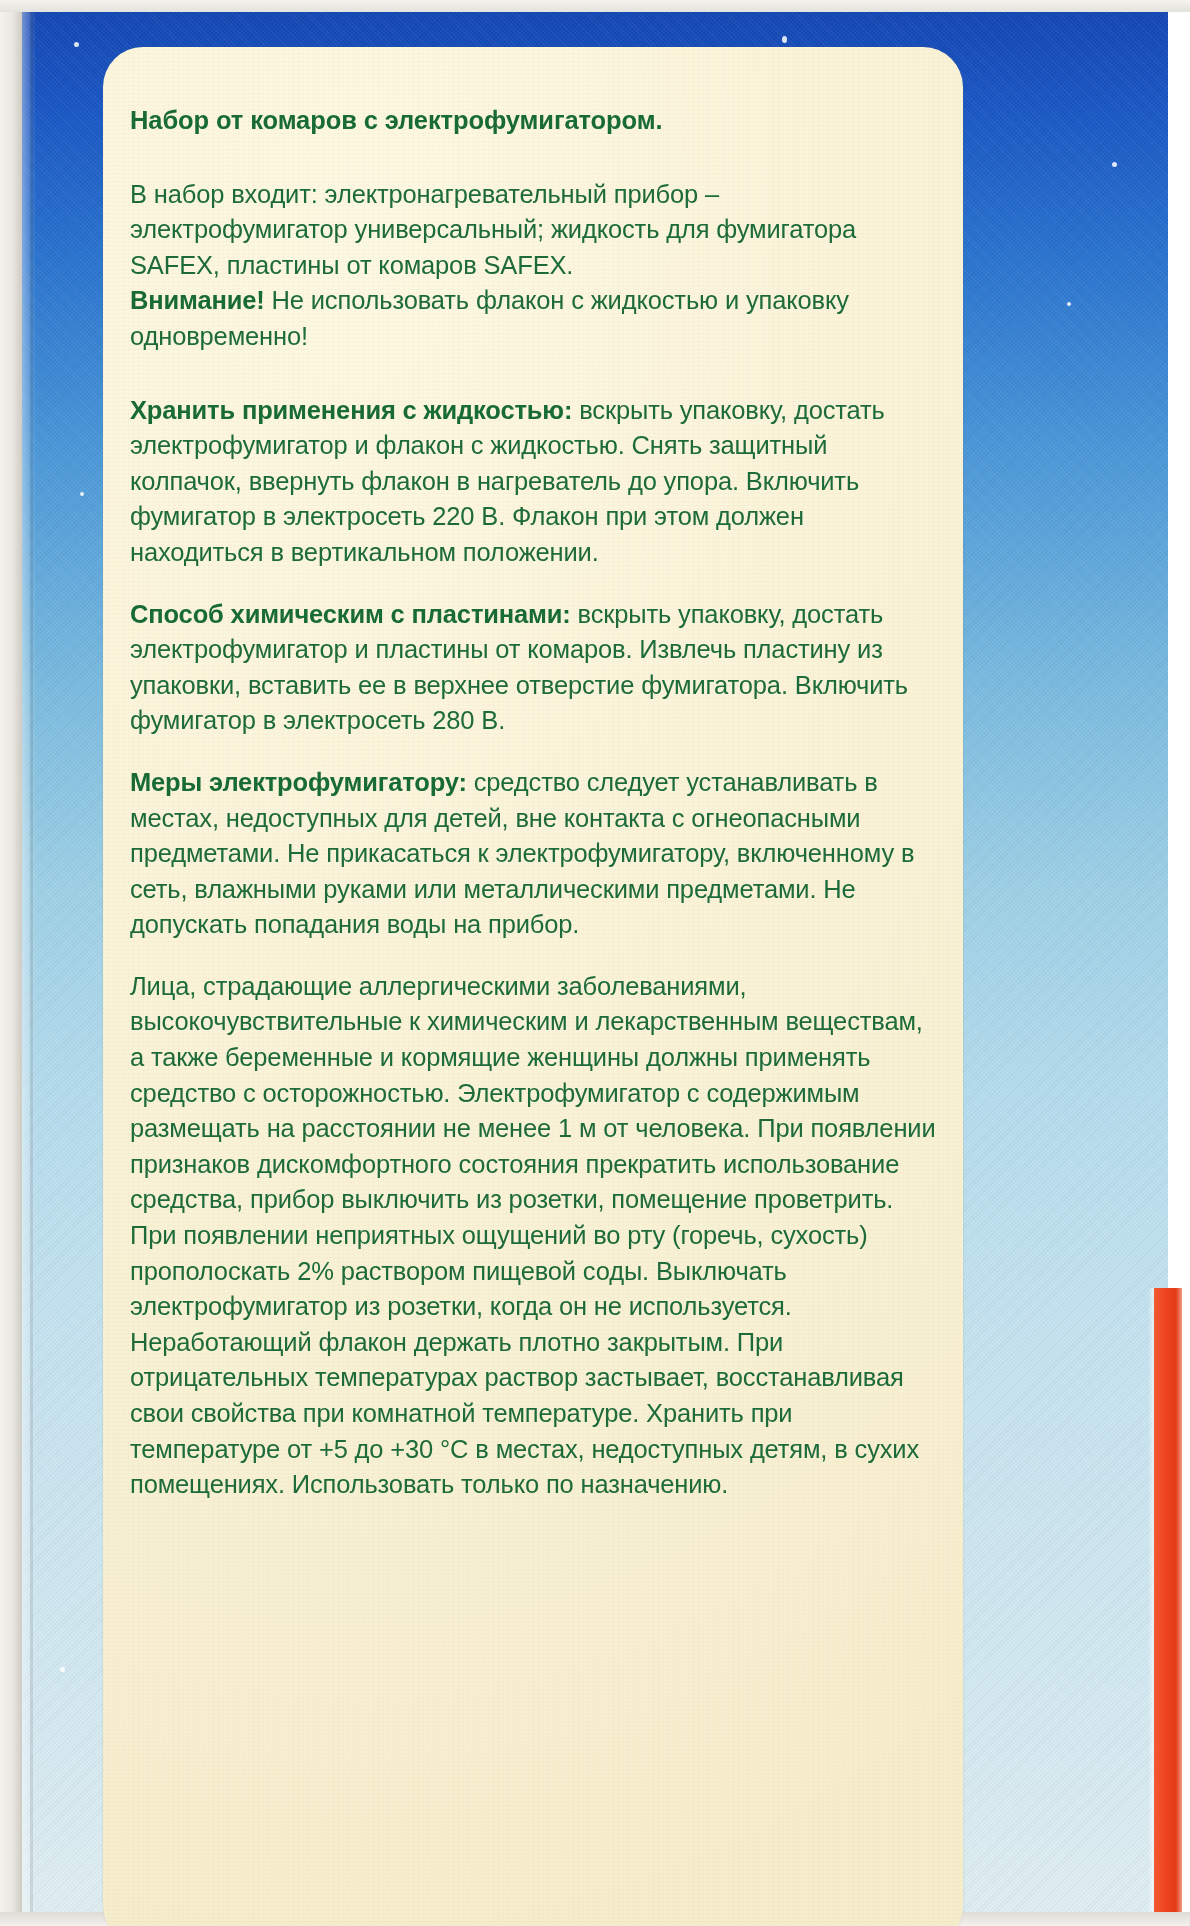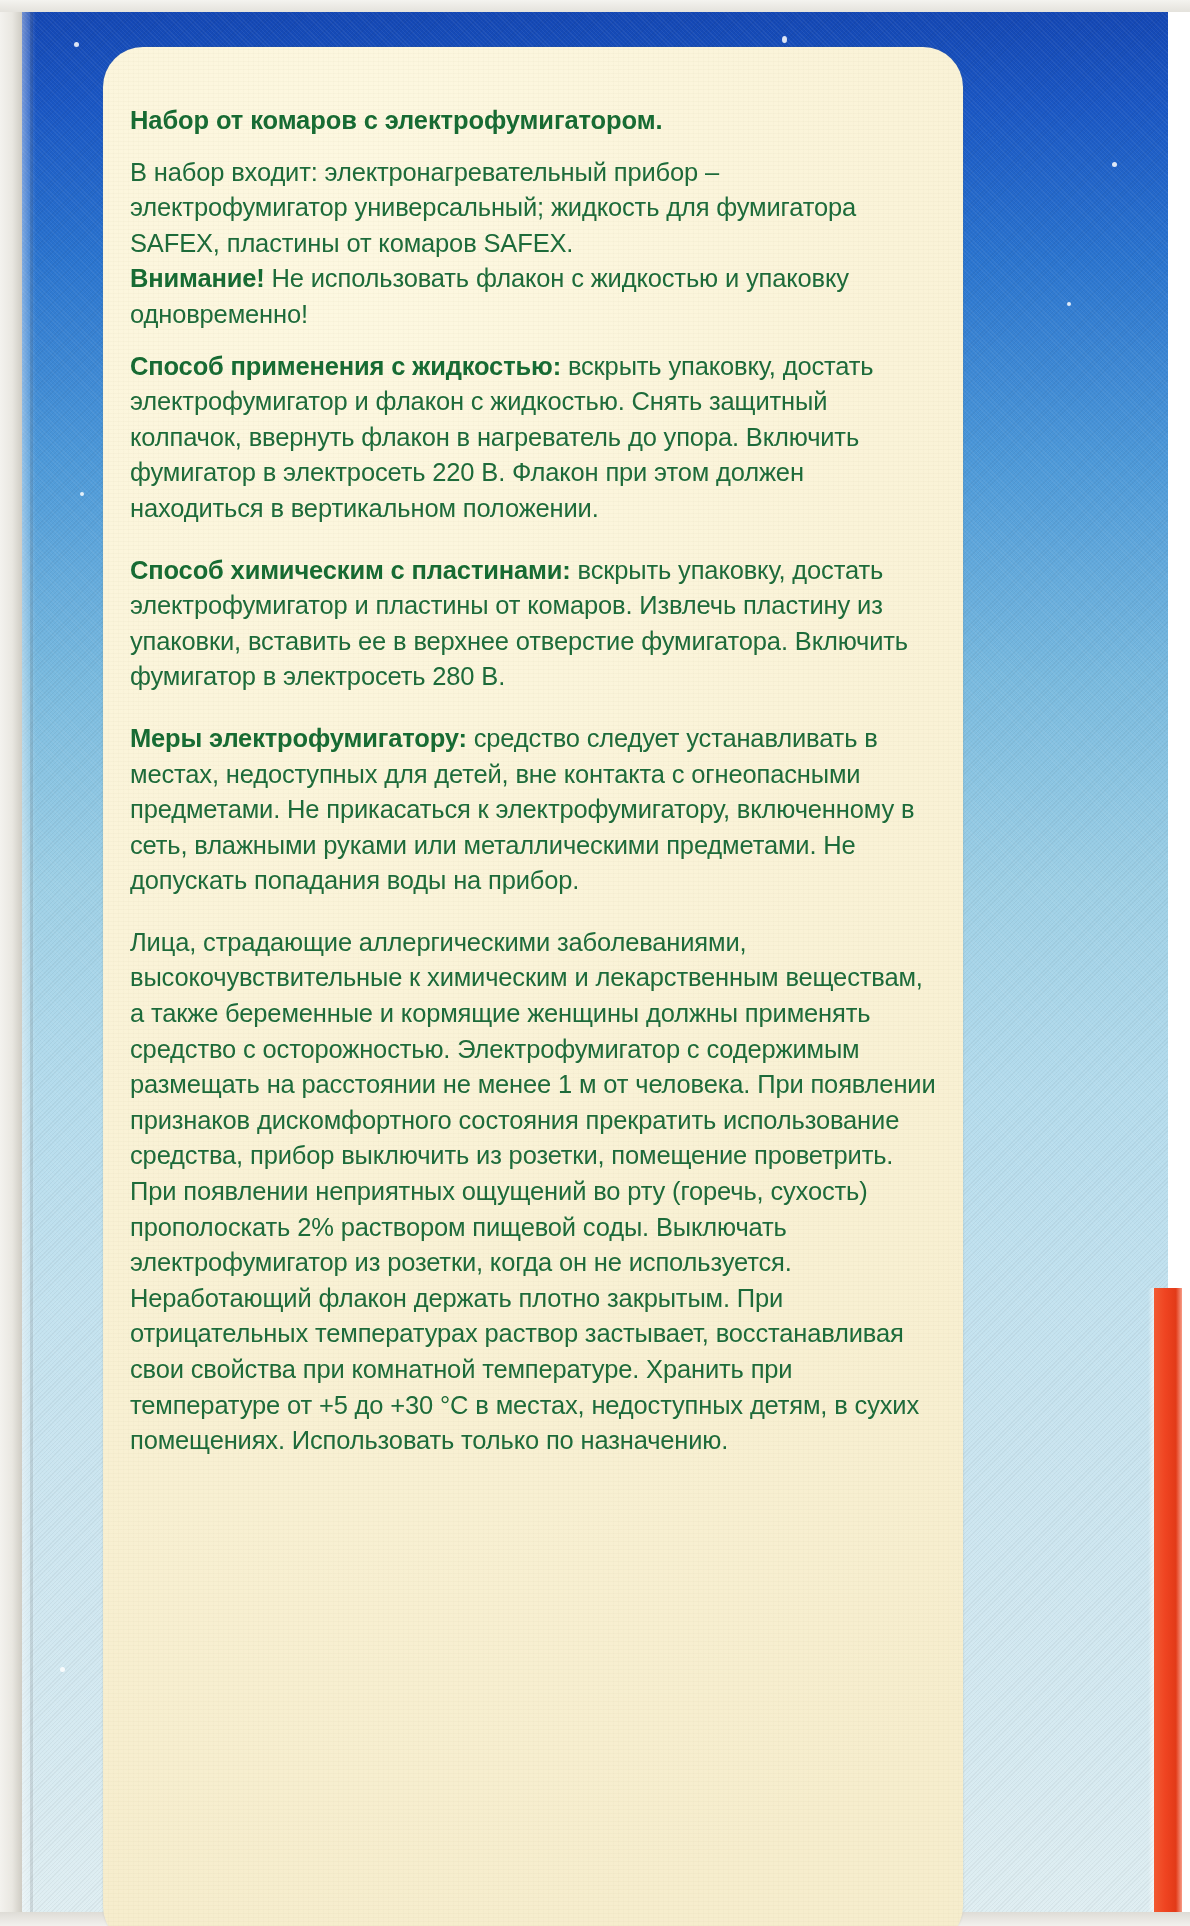--- a/index.html
+++ b/index.html
@@ -146,21 +146,21 @@
   .para.title {
     font-weight: 700;
     color: #176b33;
     font-size: 25.5px;
     letter-spacing: -0.1px;
   }
 
   .lead { font-weight: 700; color: #176b33; }
 
   .gap-lg { margin-top: 26px; }
-  .gap-md { margin-top: 16px; }
+  .gap-md { margin-top: 38px; }
   .gap-sm { margin-top: 0px; }
 
 </style>
 </head>
 <body>
 
 <div id="package-photo">
 
   <div class="box-face">
     <div class="box-texture"></div>
@@ -194,21 +194,21 @@
       <div class="para gap-md">
         <span>В набор входит: электронагревательный прибор – электрофумигатор универсальный; жидкость для фумигатора SAFEX, пластины от комаров SAFEX.</span>
       </div>
 
 
       <div class="para gap-sm">
         <span class="lead">Внимание!</span><span> Не использовать флакон с жидкостью и упаковку одновременно!</span>
       </div>
 
       <div class="para gap-md">
-        <span class="lead">Способ применения с жидкостью:</span><span> вскрыть упаковку, достать электрофумигатор и флакон с жидкостью. Снять защитный колпачок, ввернуть флакон в нагреватель до упора. Включить фумигатор в электросеть 220 В. Флакон при этом должен находиться в вертикальном положении.</span>
+        <span class="lead">Хранить применения с жидкостью:</span><span> вскрыть упаковку, достать электрофумигатор и флакон с жидкостью. Снять защитный колпачок, ввернуть флакон в нагреватель до упора. Включить фумигатор в электросеть 220 В. Флакон при этом должен находиться в вертикальном положении.</span>
       </div>
 
       <div class="para gap-lg">
         <span class="lead">Способ химическим с пластинами:</span><span> вскрыть упаковку, достать электрофумигатор и пластины от комаров. Извлечь пластину из упаковки, вставить ее в верхнее отверстие фумигатора. Включить фумигатор в электросеть 280 В.</span>
       </div>
 
       <div class="para gap-lg">
         <span class="lead">Меры электрофумигатору:</span><span> средство следует устанавливать в местах, недоступных для детей, вне контакта с огнеопасными предметами. Не прикасаться к электрофумигатору, включенному в сеть, влажными руками или металлическими предметами. Не допускать попадания воды на прибор.</span>
       </div>
 

